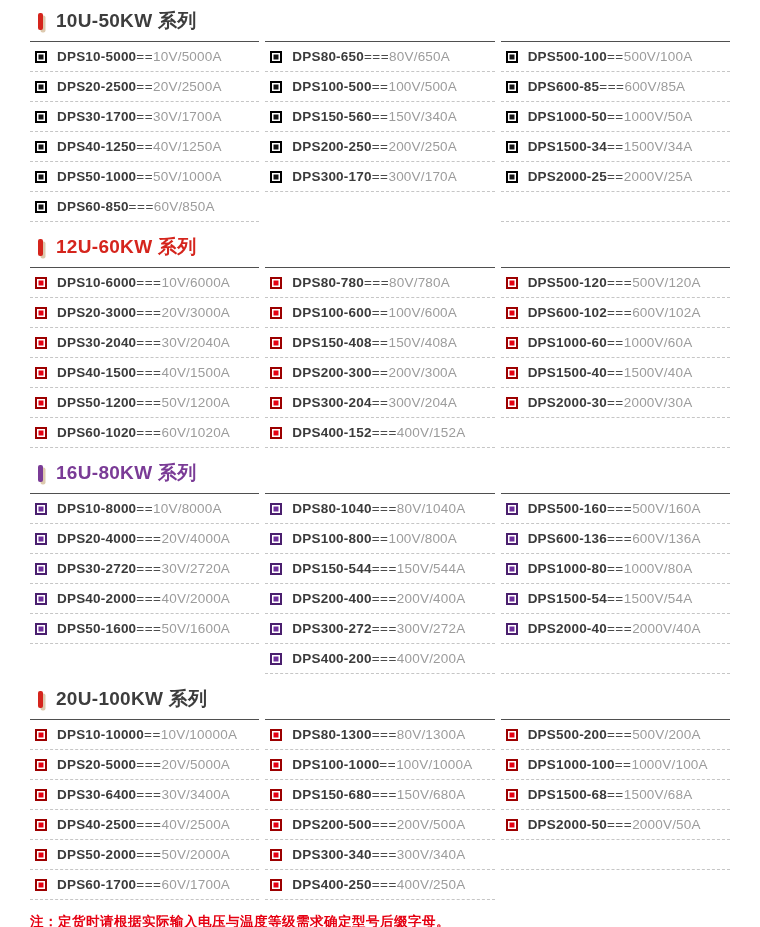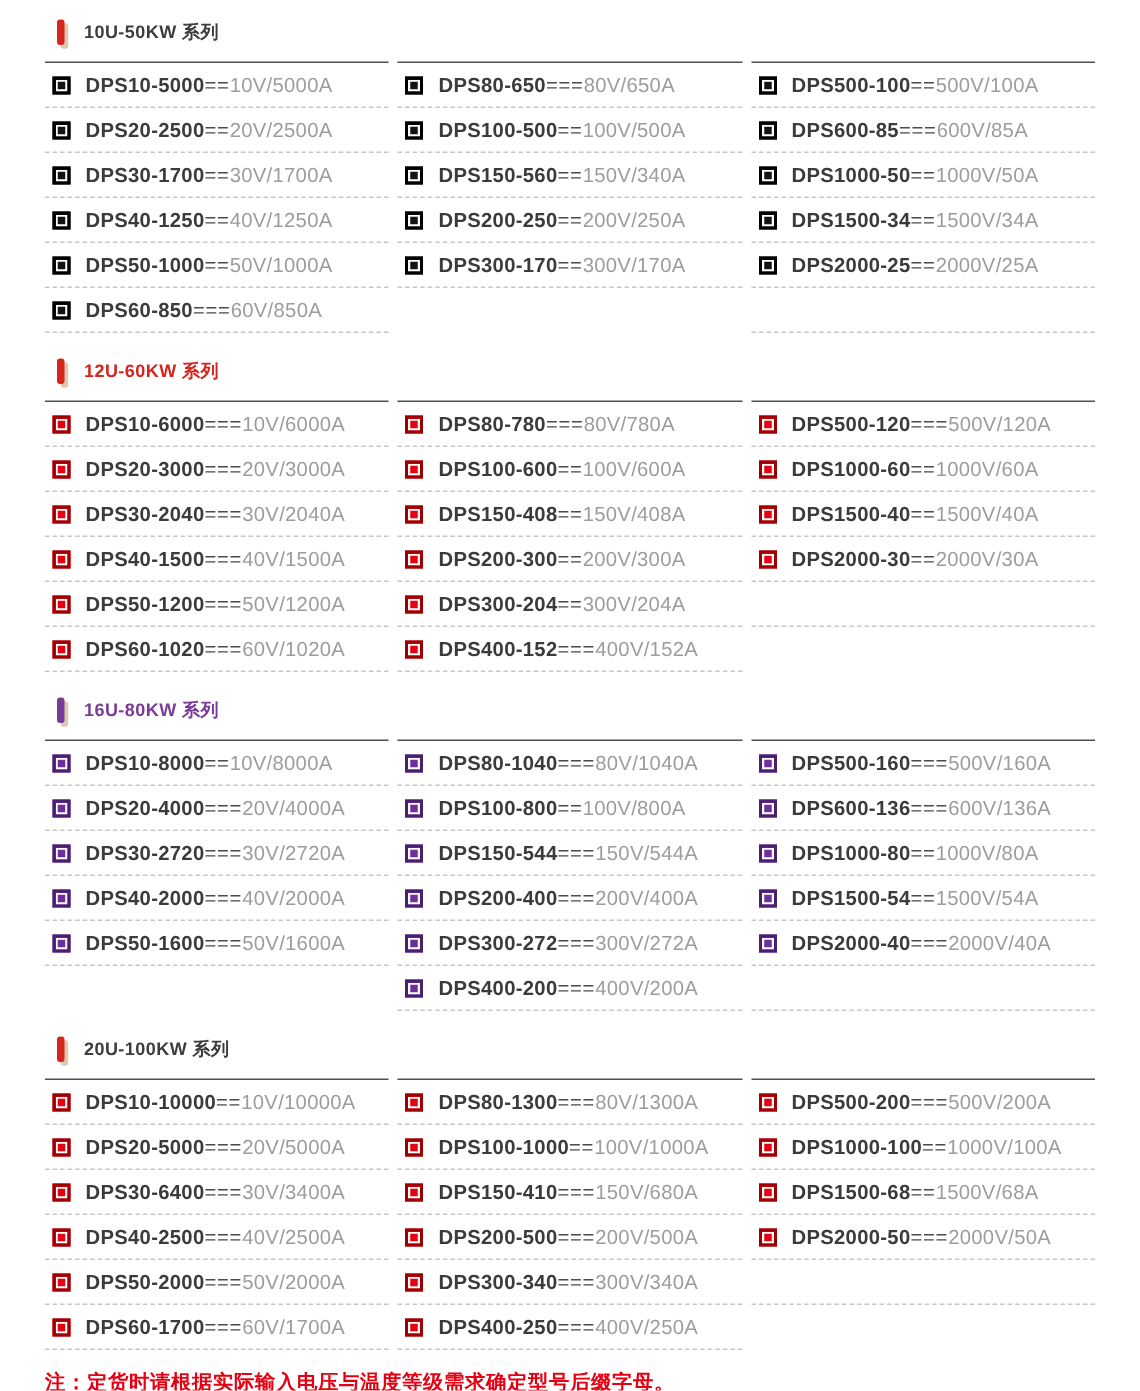--- a/index.html
+++ b/index.html
@@ -13,21 +13,21 @@
   
   .series{margin-bottom:12px;}
   .series-header{display:flex;align-items:center;height:26px;margin-bottom:7px;padding-left:8px;}
   .bar-icon{
     display:inline-block;width:5px;height:17px;border-radius:2px;
     background:var(--bar-color,#d5251d);
     box-shadow:2.5px 2.5px 0 0 #ddc9ae;
     margin-right:13px;
   }
   .series-title{
-    margin:0;font-size:12px;font-weight:bold;letter-spacing:.3px;
+    margin:0;font-size:19px;font-weight:bold;letter-spacing:.3px;
     color:var(--title-color,#3d3d3d);
   }
 
   
   .grid{display:flex;gap:6px;}
   .col{flex:1 1 0;border-top:1.5px solid #4f4f4f;}
   .cell{
     height:30px;display:flex;align-items:center;
     border-bottom:1px dashed #c6c6c6;
     padding-left:5px;box-sizing:border-box;
@@ -220,20 +220,24 @@
     <span class="bullet"></span>
     <span class="txt"><span class="model">DPS400-152</span><span class="eq">===</span><span class="spec">400V/152A</span></span>
   </div>
 </div>
           <div class="col">
   <div class="cell">
     <span class="bullet"></span>
     <span class="txt"><span class="model">DPS500-120</span><span class="eq">===</span><span class="spec">500V/120A</span></span>
   </div>
 
+  <div class="cell">
+    <span class="bullet"></span>
+    <span class="txt"><span class="model">DPS600-102</span><span class="eq">===</span><span class="spec">600V/102A</span></span>
+  </div>
 
   <div class="cell">
     <span class="bullet"></span>
     <span class="txt"><span class="model">DPS1000-60</span><span class="eq">==</span><span class="spec">1000V/60A</span></span>
   </div>
 
   <div class="cell">
     <span class="bullet"></span>
     <span class="txt"><span class="model">DPS1500-40</span><span class="eq">==</span><span class="spec">1500V/40A</span></span>
   </div>
@@ -392,21 +396,21 @@
     <span class="txt"><span class="model">DPS80-1300</span><span class="eq">===</span><span class="spec">80V/1300A</span></span>
   </div>
 
   <div class="cell">
     <span class="bullet"></span>
     <span class="txt"><span class="model">DPS100-1000</span><span class="eq">==</span><span class="spec">100V/1000A</span></span>
   </div>
 
   <div class="cell">
     <span class="bullet"></span>
-    <span class="txt"><span class="model">DPS150-410</span><span class="eq">===</span><span class="spec">150V/680A</span></span>
+    <span class="txt"><span class="model">DPS150-680</span><span class="eq">===</span><span class="spec">150V/680A</span></span>
   </div>
 
   <div class="cell">
     <span class="bullet"></span>
     <span class="txt"><span class="model">DPS200-500</span><span class="eq">===</span><span class="spec">200V/500A</span></span>
   </div>
 
   <div class="cell">
     <span class="bullet"></span>
     <span class="txt"><span class="model">DPS300-340</span><span class="eq">===</span><span class="spec">300V/340A</span></span>

